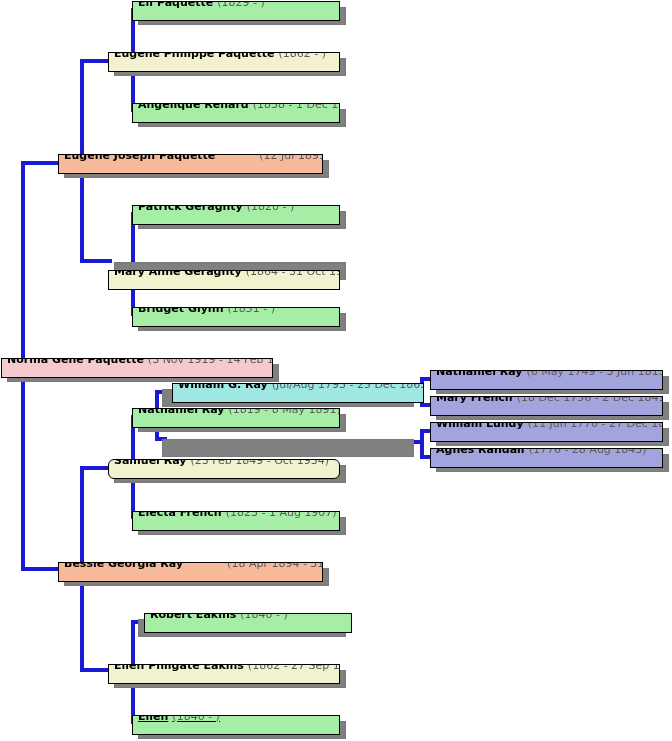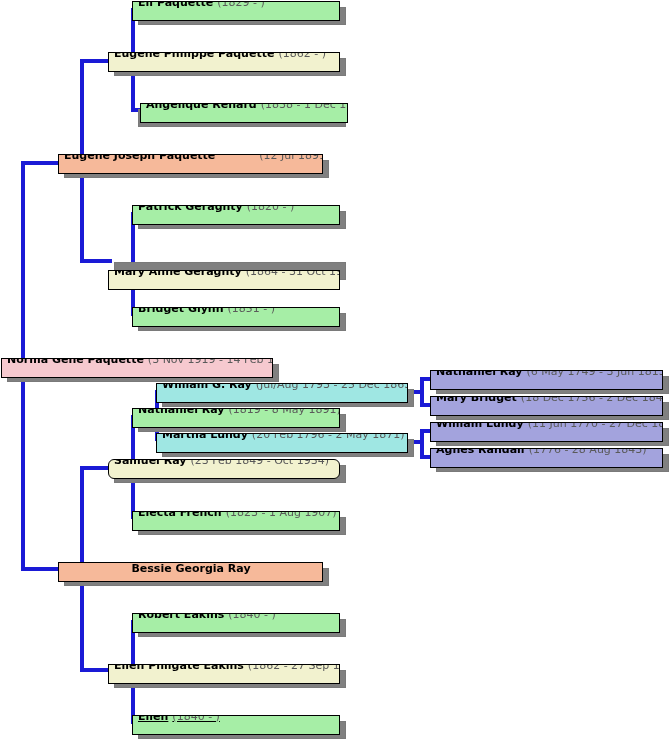--- a/index.html
+++ b/index.html
@@ -107,21 +107,21 @@
     <div class="node c-green" style="left: 132px; top: 1px; width: 208px; background: rgb(166, 238, 166);">
       <span class="pname">Eli Paquette</span>
       <span class="pdates">(1829 - )</span>
     </div>
     <div class="shadow" style="left: 114px; top: 58px; width: 232px; height: 18px; background: rgb(128, 128, 128);"></div>
     <div class="node c-cream" style="left: 108px; top: 52px; width: 232px; background: rgb(242, 242, 207);">
       <span class="pname">Eugene Philippe Paquette</span>
       <span class="pdates">(1862 - )</span>
     </div>
     <div class="shadow" style="left: 138px; top: 109px; width: 208px; height: 18px; background: rgb(128, 128, 128);"></div>
-    <div class="node c-green" style="left: 132px; top: 103px; width: 208px; background: rgb(166, 238, 166); margin-left: 8px;">
+    <div class="node c-green" style="left: 132px; top: 103px; width: 208px; background: rgb(166, 238, 166);">
       <span class="pname">Angelique Renard</span>
       <span class="pdates">(1838 - 1 Dec 1882)</span>
     </div>
     <div class="shadow" style="left: 64px; top: 160px; width: 265px; height: 18px; background: rgb(128, 128, 128);"></div>
     <div class="node c-salmon" style="left: 58px; top: 154px; width: 265px; background: rgb(246, 185, 154);">
       <span class="pname">Eugene Joseph Paquette</span>
       <span class="pdates">(12 Jul 1891 - 1984)</span>
     </div>
     <div class="shadow" style="left: 138px; top: 211px; width: 208px; height: 18px; background: rgb(128, 128, 128);"></div>
     <div class="node c-green" style="left: 132px; top: 205px; width: 208px; background: rgb(166, 238, 166);">
@@ -137,72 +137,68 @@
     <div class="node c-green" style="left: 132px; top: 307px; width: 208px; background: rgb(166, 238, 166);">
       <span class="pname">Bridget Glynn</span>
       <span class="pdates">(1851 - )</span>
     </div>
     <div class="shadow" style="left: 7px; top: 364px; width: 272px; height: 18px; background: rgb(128, 128, 128);"></div>
     <div class="node c-pink" style="left: 1px; top: 358px; width: 272px; background: rgb(246, 201, 207);">
       <span class="pname">Norma Gene Paquette</span>
       <span class="pdates">(3 Nov 1919 - 14 Feb 1985)</span>
     </div>
     <div class="shadow" style="left: 162px; top: 389px; width: 252px; height: 18px; background: rgb(128, 128, 128);"></div>
-    <div class="node c-cyan" style="left: 156px; top: 383px; width: 252px; background: rgb(159, 231, 227);">
+    <div class="node c-cyan" style="left: 172px; top: 383px; width: 252px; background: rgb(159, 231, 227);">
       <span class="pname">William G. Ray</span>
       <span class="pdates">(Jul/Aug 1793 - 25 Dec 1863)</span>
     </div>
     <div class="shadow" style="left: 138px; top: 414px; width: 208px; height: 18px; background: rgb(128, 128, 128);"></div>
     <div class="node c-green" style="left: 132px; top: 408px; width: 208px; background: rgb(166, 238, 166);">
       <span class="pname">Nathaniel Ray</span>
       <span class="pdates">(1819 - 8 May 1891)</span>
     </div>
     <div class="shadow" style="left: 162px; top: 439px; width: 252px; height: 18px; background: rgb(128, 128, 128);"></div>
-    <div class="node c-cyan" style="left: 156px; top: 433px; width: 252px; background: rgb(159, 231, 227);">
-      <span class="pname">Martha Lundy</span>
-      <span class="pdates">(20 Feb 1796 - 2 May 1871)</span>
-    </div>
     <div class="shadow" style="left: 114px; top: 465px; width: 232px; height: 18px; background: rgb(128, 128, 128);"></div>
     <div class="node c-cream" style="left: 108px; top: 459px; width: 232px; background: rgb(242, 242, 207); border-radius: 6px;">
       <span class="pname">Samuel Ray</span>
       <span class="pdates">(23 Feb 1849 - Oct 1934)</span>
     </div>
     <div class="shadow" style="left: 138px; top: 517px; width: 208px; height: 18px; background: rgb(128, 128, 128);"></div>
     <div class="node c-green" style="left: 132px; top: 511px; width: 208px; background: rgb(166, 238, 166);">
       <span class="pname">Electa French</span>
       <span class="pdates">(1823 - 1 Aug 1907)</span>
     </div>
     <div class="shadow" style="left: 64px; top: 568px; width: 265px; height: 18px; background: rgb(128, 128, 128);"></div>
-    <div class="node c-salmon" style="left: 58px; top: 562px; width: 265px; background: rgb(246, 185, 154); flex-direction: column;">
+    <div class="node c-salmon" style="left: 58px; top: 562px; width: 265px; background: rgb(246, 185, 154);">
       <span class="pname">Bessie Georgia Ray</span>
       <span class="pdates">(18 Apr 1894 - 31 Oct 1989)</span>
     </div>
     <div class="shadow" style="left: 138px; top: 619px; width: 208px; height: 18px; background: rgb(128, 128, 128);"></div>
-    <div class="node c-green" style="left: 132px; top: 613px; width: 208px; background: rgb(166, 238, 166);">
+    <div class="node c-green" style="left: 144px; top: 613px; width: 208px; background: rgb(166, 238, 166);">
       <span class="pname">Robert Eakins</span>
       <span class="pdates">(1840 - )</span>
     </div>
     <div class="shadow" style="left: 114px; top: 670px; width: 232px; height: 18px; background: rgb(128, 128, 128);"></div>
     <div class="node c-cream" style="left: 108px; top: 664px; width: 232px; background: rgb(242, 242, 207);">
       <span class="pname">Ellen Philgate Eakins</span>
       <span class="pdates">(1862 - 27 Sep 1952)</span>
     </div>
     <div class="shadow" style="left: 138px; top: 721px; width: 208px; height: 18px; background: rgb(128, 128, 128);"></div>
     <div class="node c-green" style="left: 132px; top: 715px; width: 208px; background: rgb(166, 238, 166); text-decoration: underline;">
       <span class="pname">Ellen</span>
       <span class="pdates">(1840 - )</span>
     </div>
     <div class="shadow" style="left: 436px; top: 376px; width: 233px; height: 18px; background: rgb(128, 128, 128);"></div>
     <div class="node c-blue" style="left: 430px; top: 370px; width: 233px; background: rgb(163, 163, 221);">
       <span class="pname">Nathaniel Ray</span>
       <span class="pdates">(6 May 1749 - 3 Jun 1813)</span>
     </div>
     <div class="shadow" style="left: 436px; top: 402px; width: 233px; height: 18px; background: rgb(128, 128, 128);"></div>
     <div class="node c-blue" style="left: 430px; top: 396px; width: 233px; background: rgb(163, 163, 221);">
-      <span class="pname">Mary Bridget</span>
+      <span class="pname">Mary French</span>
       <span class="pdates">(18 Dec 1756 - 2 Dec 1841)</span>
     </div>
     <div class="shadow" style="left: 436px; top: 428px; width: 233px; height: 18px; background: rgb(128, 128, 128);"></div>
     <div class="node c-blue" style="left: 430px; top: 422px; width: 233px; background: rgb(163, 163, 221);">
       <span class="pname">William Lundy</span>
       <span class="pdates">(11 Jun 1770 - 27 Dec 1851)</span>
     </div>
     <div class="shadow" style="left: 436px; top: 454px; width: 233px; height: 18px; background: rgb(128, 128, 128);"></div>
     <div class="node c-blue" style="left: 430px; top: 448px; width: 233px; background: rgb(163, 163, 221);">
       <span class="pname">Agnes Randall</span>

